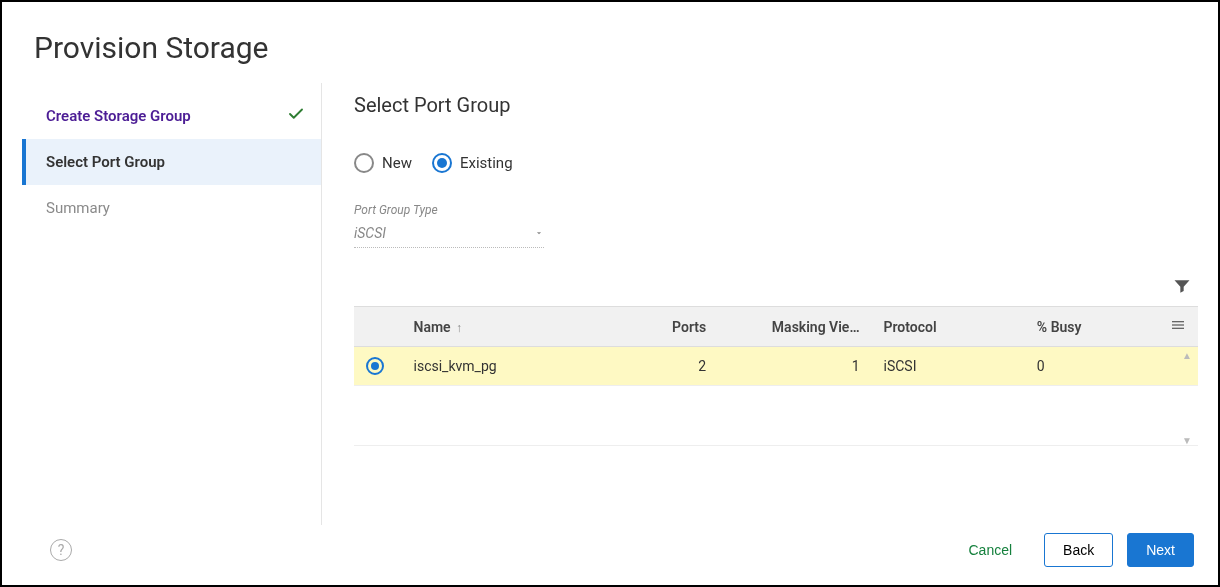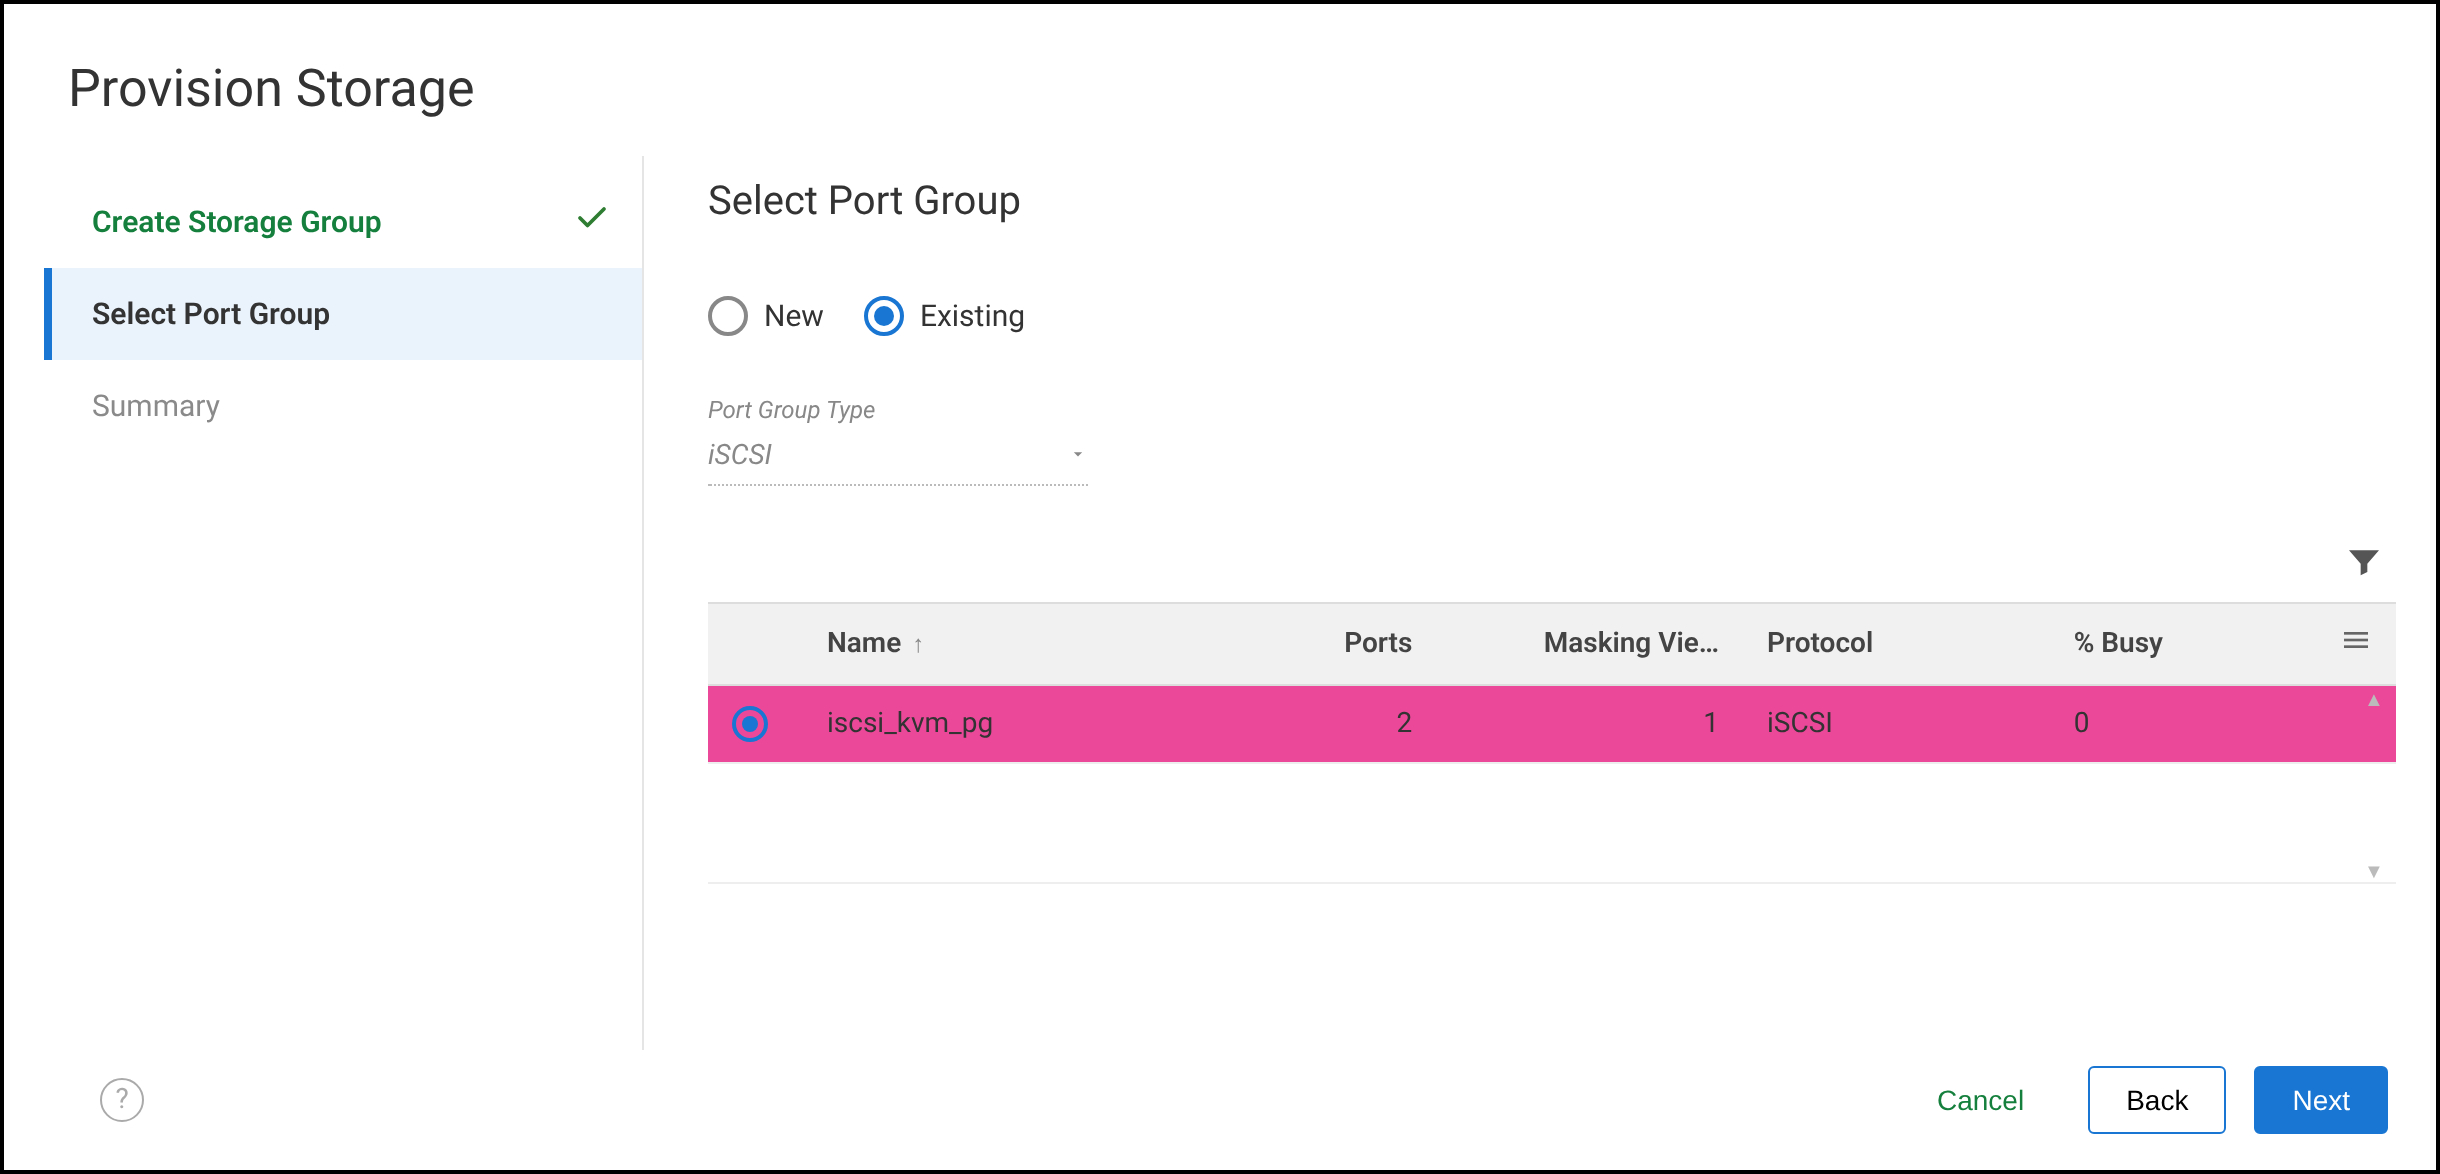--- a/index.html
+++ b/index.html
@@ -12,21 +12,21 @@
   .window {
     width: 1220px;
     height: 587px;
     border: 2px solid #000;
     background: #fff;
     display: flex;
     flex-direction: column;
     position: relative;
   }
   .title {
-    font-size: 26px;
+    font-size: 30px;
     font-weight: 400;
     color: #333;
     padding: 28px 0 18px 32px;
   }
   .body {
     flex: 1;
     display: flex;
     min-height: 0;
   }
   
@@ -39,21 +39,21 @@
   }
   .step {
     display: flex;
     align-items: center;
     height: 46px;
     padding: 0 16px 0 24px;
     font-size: 15px;
     position: relative;
     cursor: pointer;
   }
-  .step.completed { color: #15803d; font-weight: 600; }
+  .step.completed { color: #4c1d95; font-weight: 600; }
   .step.active {
     background: #eaf2fb;
     color: #333;
     font-weight: 600;
   }
   .step.active::before {
     content: "";
     position: absolute;
     left: 0; top: 0; bottom: 0;
     width: 4px;
@@ -153,21 +153,21 @@
   thead th.col-name { width: 220px; }
   thead th.col-ports { width: 110px; text-align: right; }
   thead th.col-mask { width: 160px; text-align: right; }
   thead th.col-proto { width: 160px; }
   thead th.col-busy { width: 140px; }
   thead th.col-menu { width: 30px; text-align: right; color:#666; }
   tbody td {
     padding: 10px 12px;
     border-bottom: 1px solid #eee;
   }
-  tbody tr.selected { background: #ec4899; }
+  tbody tr.selected { background: #fef9c3; }
   .row-radio {
     width: 18px; height: 18px;
     border-radius: 50%;
     border: 2px solid #1976d2;
     display: inline-flex;
     align-items: center;
     justify-content: center;
   }
   .row-radio.on::after {
     content: "";

